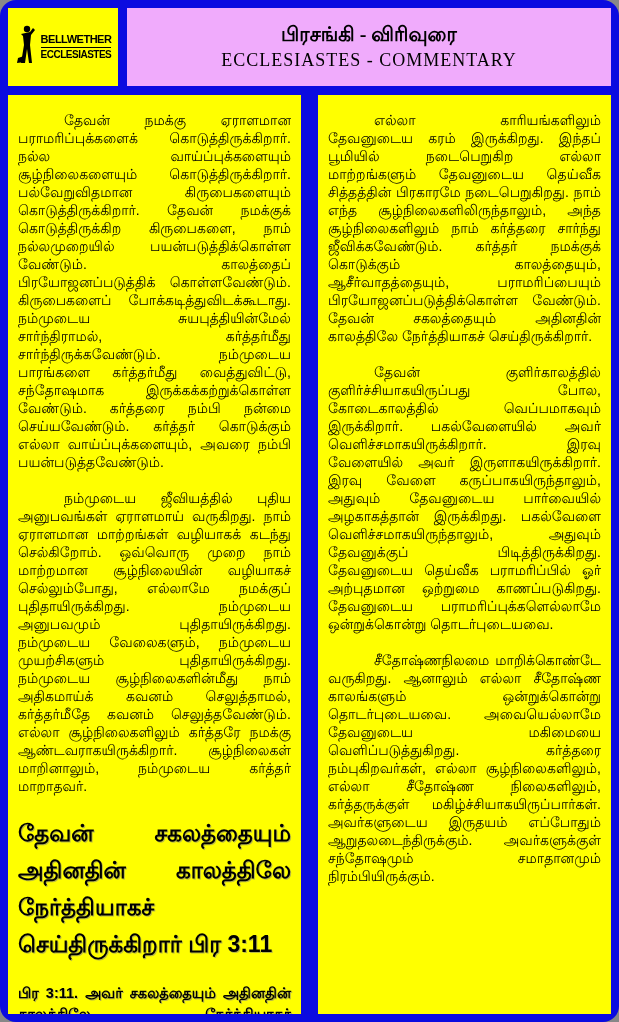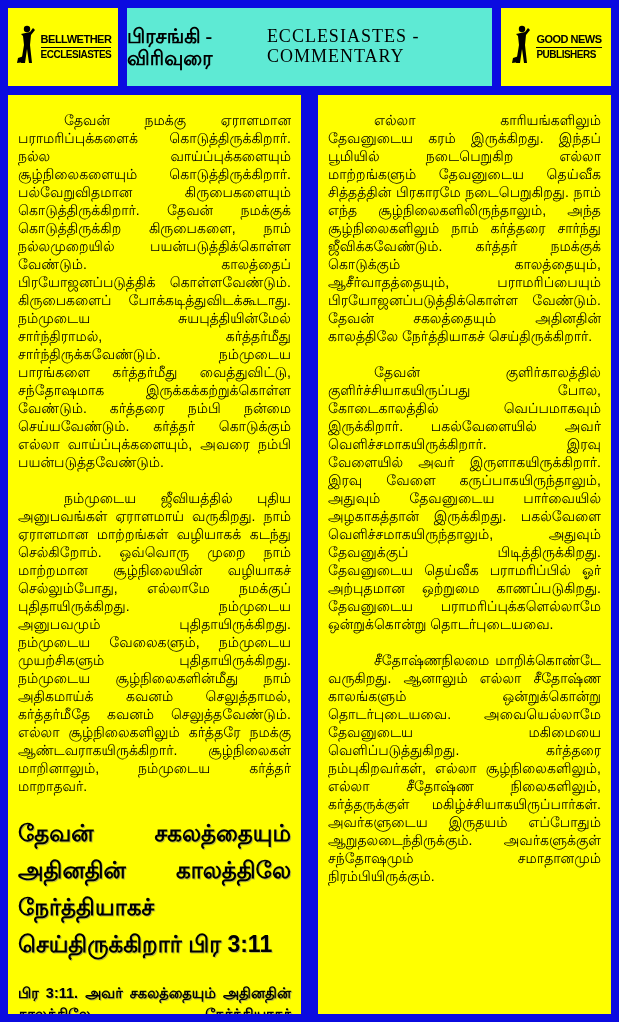--- a/index.html
+++ b/index.html
@@ -1,42 +1,42 @@
 <!DOCTYPE html>
 <html><head>
 <meta charset="utf-8">
 <style>
   html,body{margin:0;padding:0;background:#888;}
   .page{
     width:619px;height:1022px;box-sizing:border-box;
     background:#0b0be0;padding:8px;
     display:flex;flex-direction:column;gap:9px;
-    font-family:"Liberation Sans",sans-serif;color:#000;
+    font-family:"Liberation Sans",sans-serif;color:#000;border-radius:16px;
   }
   
   .header{display:flex;gap:9px;height:78px;flex:0 0 78px;}
   .logo-box{
     background:#ffff00;flex:0 0 110px;
     display:flex;align-items:center;justify-content:center;gap:4px;
     overflow:hidden;
   }
   .logo-figure{flex:0 0 auto;}
   .logo-text{display:flex;flex-direction:column;align-items:flex-start;}
   .logo-line1{
     font-weight:bold;font-size:11px;letter-spacing:-0.5px;
     border-bottom:1.5px solid #000;padding-bottom:1px;line-height:1.15;
     font-family:"Liberation Sans",sans-serif;
   }
   .logo-line2{
     font-weight:bold;font-size:10px;letter-spacing:-0.5px;line-height:1.3;
     font-family:"Liberation Sans",sans-serif;
   }
   .title-box{
-    background:#5eead4;flex:1;
-    display:flex;flex-direction:row;align-items:center;justify-content:center;gap:6px;
+    background:#f0abfc;flex:1;
+    display:flex;flex-direction:column;align-items:center;justify-content:center;gap:6px;
   }
   .title-tamil{
     font-weight:bold;font-size:20px;line-height:1.1;
     font-family:"Liberation Serif",serif;
   }
   .title-english{
     font-size:18px;letter-spacing:1px;line-height:1.1;
     font-family:"Liberation Serif",serif;
   }
   
@@ -82,33 +82,20 @@
         <span class="logo-line1">BELLWETHER</span>
         <span class="logo-line2">ECCLESIASTES</span>
       </span>
     </div>
 
     <div class="title-box">
       <div class="title-tamil">பிரசங்கி - விரிவுரை</div>
       <div class="title-english">ECCLESIASTES - COMMENTARY</div>
     </div>
 
-    <div class="logo-box">
-      <span class="logo-figure">
-        <svg width="22" height="40" viewBox="0 0 22 40" aria-hidden="true">
-          <circle cx="12" cy="4" r="3.2" fill="#000"></circle>
-          <path d="M6 9 L15 7 L18 3 L20 5 L16 10 L15 20 L17 38 L14 38 L12 24 L10 38 L6 38 L9 20 L8 11 Z" fill="#000"></path>
-          <path d="M3 33 L9 31 L10 37 L2 38 Z" fill="#000"></path>
-        </svg>
-      </span>
-      <span class="logo-text">
-        <span class="logo-line1">GOOD NEWS</span>
-        <span class="logo-line2">PUBLISHERS</span>
-      </span>
-    </div>
 
   </div>
 
   <div class="body-row">
 
     <div class="column">
       <p class="para">தேவன் நமக்கு ஏராளமான பராமரிப்புக்களைக் கொடுத்திருக்கிறார். நல்ல வாய்ப்புக்களையும் சூழ்நிலைகளையும் கொடுத்திருக்கிறார். பல்வேறுவிதமான கிருபைகளையும் கொடுத்திருக்கிறார். தேவன் நமக்குக் கொடுத்திருக்கிற கிருபைகளை, நாம் நல்லமுறையில் பயன்படுத்திக்கொள்ள வேண்டும். காலத்தைப் பிரயோஜனப்படுத்திக் கொள்ளவேண்டும். கிருபைகளைப் போக்கடித்துவிடக்கூடாது. நம்முடைய சுயபுத்தியின்மேல் சார்ந்திராமல், கர்த்தர்மீது சார்ந்திருக்கவேண்டும். நம்முடைய பாரங்களை கர்த்தர்மீது வைத்துவிட்டு, சந்தோஷமாக இருக்கக்கற்றுக்கொள்ள வேண்டும். கர்த்தரை நம்பி நன்மை செய்யவேண்டும். கர்த்தர் கொடுக்கும் எல்லா வாய்ப்புக்களையும், அவரை நம்பி பயன்படுத்தவேண்டும்.</p>
       <p class="para">நம்முடைய ஜீவியத்தில் புதிய அனுபவங்கள் ஏராளமாய் வருகிறது. நாம் ஏராளமான மாற்றங்கள் வழியாகக் கடந்து செல்கிறோம். ஒவ்வொரு முறை நாம் மாற்றமான சூழ்நிலையின் வழியாகச் செல்லும்போது, எல்லாமே நமக்குப் புதிதாயிருக்கிறது. நம்முடைய அனுபவமும் புதிதாயிருக்கிறது. நம்முடைய வேலைகளும், நம்முடைய முயற்சிகளும் புதிதாயிருக்கிறது. நம்முடைய சூழ்நிலைகளின்மீது நாம் அதிகமாய்க் கவனம் செலுத்தாமல், கர்த்தர்மீதே கவனம் செலுத்தவேண்டும். எல்லா சூழ்நிலைகளிலும் கர்த்தரே நமக்கு ஆண்டவராகயிருக்கிறார். சூழ்நிலைகள் மாறினாலும், நம்முடைய கர்த்தர் மாறாதவர்.</p>
       <p class="heading">தேவன் சகலத்தையும் அதினதின் காலத்திலே நேர்த்தியாகச் செய்திருக்கிறார் பிர 3:11</p>
       <p class="verse">பிர 3:11. அவர் சகலத்தையும் அதினதின் காலத்திலே நேர்த்தியாகச் செய்திருக்கிறார்; உலகத்தையும் அவர்கள் உள்ளத்திலே வைத்திருக்கிறார்; ஆதலால் தேவன் ஆதிமுதல் அந்தம்மட்டும் செய்துவரும் கிரியையை மனுஷன் கண்டுபிடியான்.</p>

